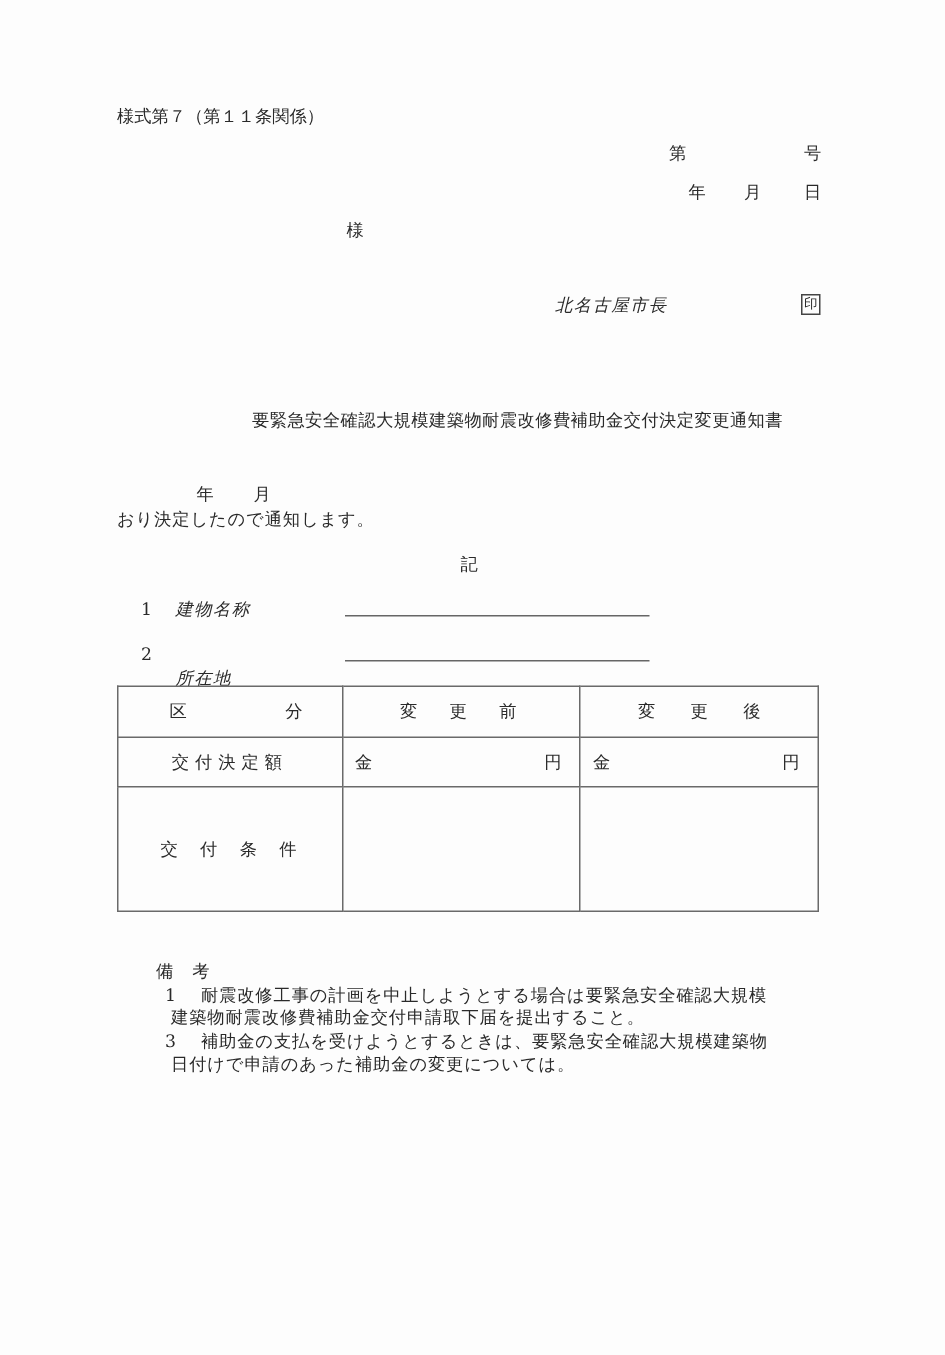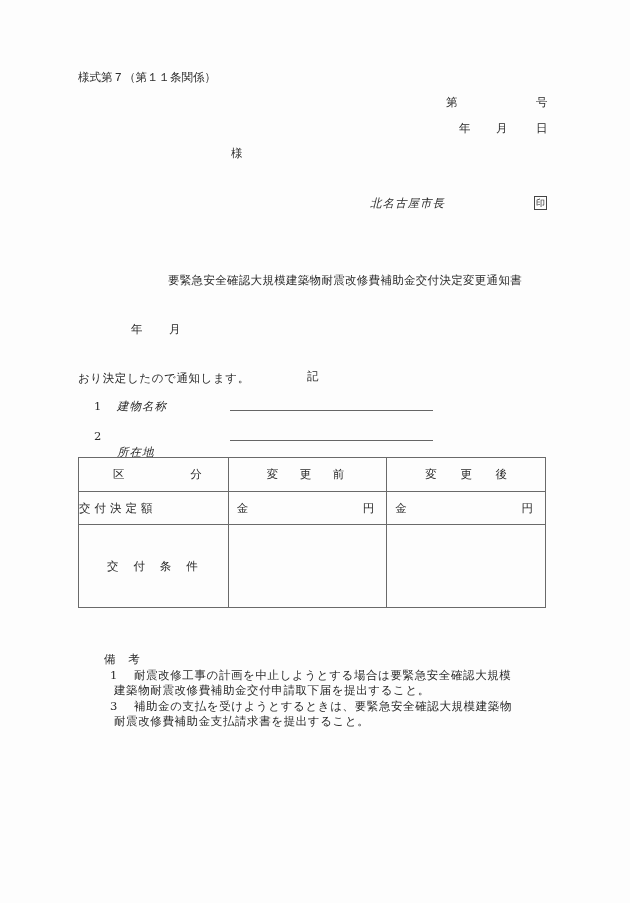--- a/index.html
+++ b/index.html
@@ -21,25 +21,25 @@
   }
   table.grid td {
     border: 1px solid #6a6a6a; padding: 0; font-size: 11.5px; color: #2a2a2a;
   }
   .c1 { width: 149px; }
   .c2 { width: 158px; }
   .c3 { width: 158px; }
   .hdr td { height: 33px; }
   .row2 td { height: 32px; }
   .row3 td { height: 82px; }
-  .center { }
+  .center { text-align: center; }
   .spread { display: flex; justify-content: space-between; padding: 0 24px; }
   .spread-wide { display: flex; justify-content: space-between; padding: 0 26px 0 34px; }
   .amount { display: flex; justify-content: space-between; padding: 0 12px 0 8px; }
-  .notes { position: absolute; left: 90px; top: 640px; line-height: 15.5px; font-size: 11.5px; margin-top: 12px; }
+  .notes { position: absolute; left: 90px; top: 640px; line-height: 15.5px; font-size: 11.5px; }
   .notes .line { white-space: nowrap; letter-spacing: 0.6px; }
 </style>
 </head>
 <body>
 
 <div class="abs" style="left:78px; top:70px;">様式第７（第１１条関係）</div>
 
 <div class="abs" style="left:446px; top:95px;">第</div>
 <div class="abs" style="left:462px; top:93px; width:70px; height:16px;"></div>
 <div class="abs" style="left:536px; top:95px;">号</div>
@@ -52,21 +52,21 @@
 
 <div class="abs spaced" style="left:370px; top:196px;">北名古屋市長</div>
 <div class="seal">印</div>
 
 <div class="abs" style="left:125px; top:273px; letter-spacing:0.3px;margin-left:43px;">要緊急安全確認大規模建築物耐震改修費補助金交付決定変更通知書</div>
 
 <div class="abs" style="left:78px; top:322px; width:470px; height:16px;">
   <span class="abs" style="left:53px; top:0;">年</span>
   <span class="abs" style="left:91px; top:0;">月</span>
 </div>
-<div class="abs" style="left:78px; top:339px; letter-spacing:0.6px;margin-top:32px;">おり決定したので通知します。</div>
+<div class="abs" style="left:78px; top:339px; letter-spacing:0.6px;">おり決定したので通知します。</div>
 
 <div class="abs" style="left:307px; top:369px;">記</div>
 
 <div>
   <span class="abs" style="left:94px; top:399px;">1</span>
   <span class="abs spaced" style="left:117px; top:399px;">建物名称</span>
   <div class="abs" style="left:230px; top:396px; width:203px; height:14px;"></div>
   <div class="uline" style="left:230px; top:410px; width:203px;"></div>
 </div>
 
@@ -147,15 +147,15 @@
       <span>1</span><span style="display:inline-block; width:16px;"></span><span>耐震改修工事の計画を中止しようとする場合は要緊急安全確認大規模</span>
     </div>
     <div class="line" style="padding-left:24px;">建築物耐震改修費補助金交付申請取下届を提出すること。</div>
   </div>
   <div>
   </div>
   <div>
     <div class="line" style="padding-left:20px;">
       <span>3</span><span style="display:inline-block; width:16px;"></span><span>補助金の支払を受けようとするときは、要緊急安全確認大規模建築物</span>
     </div>
-    <div class="line" style="padding-left:24px;">耐震改修費補助金支払請求書を提出すること。</div>
+    <div class="line" style="padding-left:24px;">日付けで申請のあった補助金の変更については。</div>
   </div>
 </div>
 
 </body></html>

